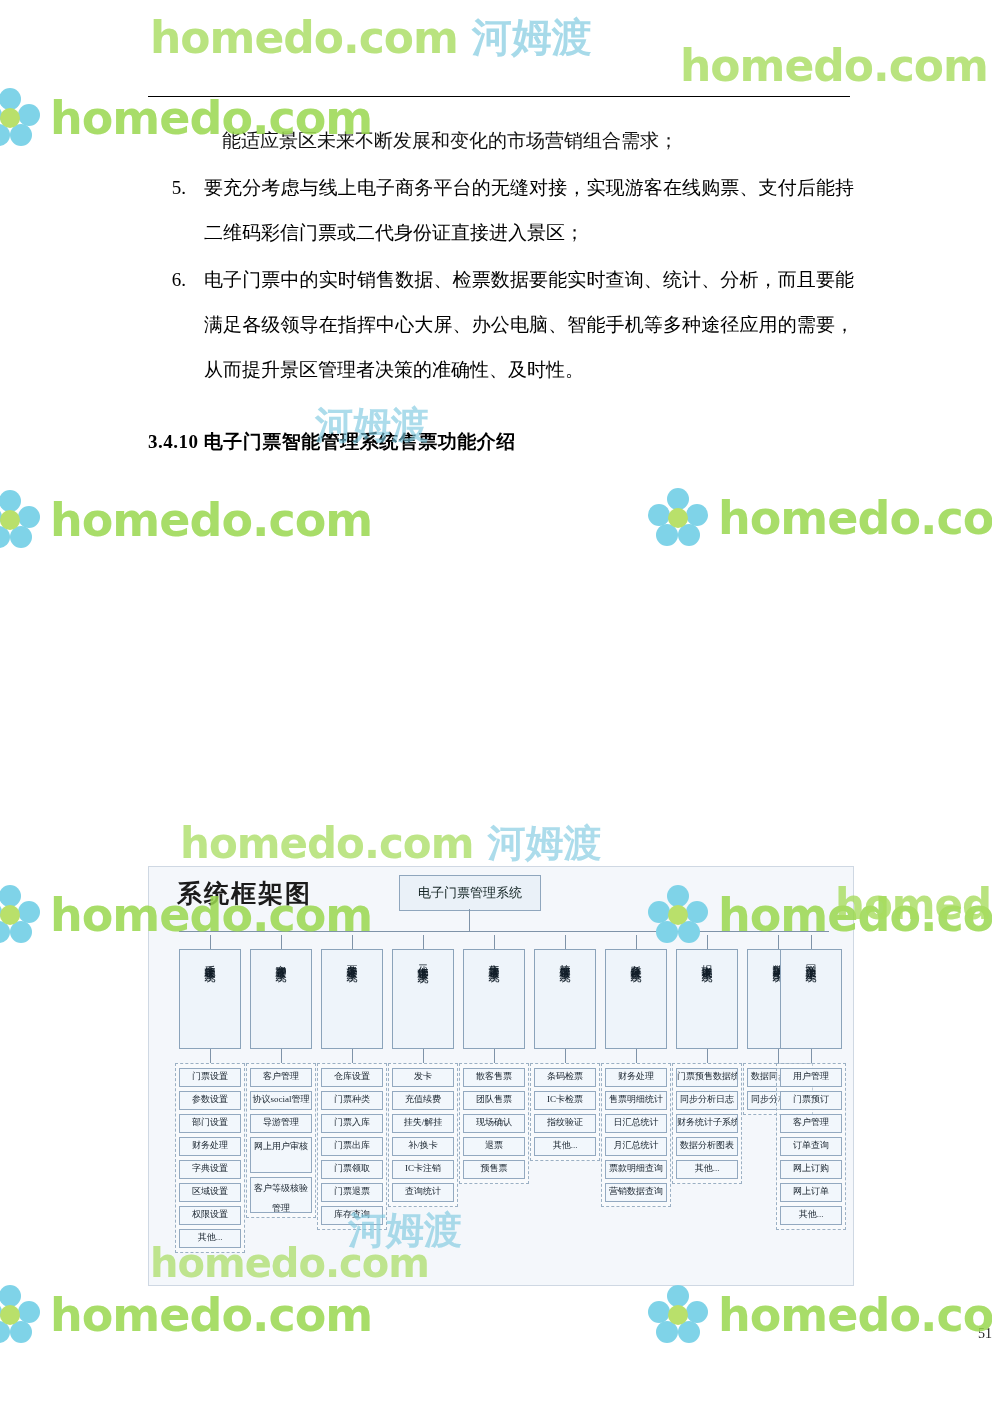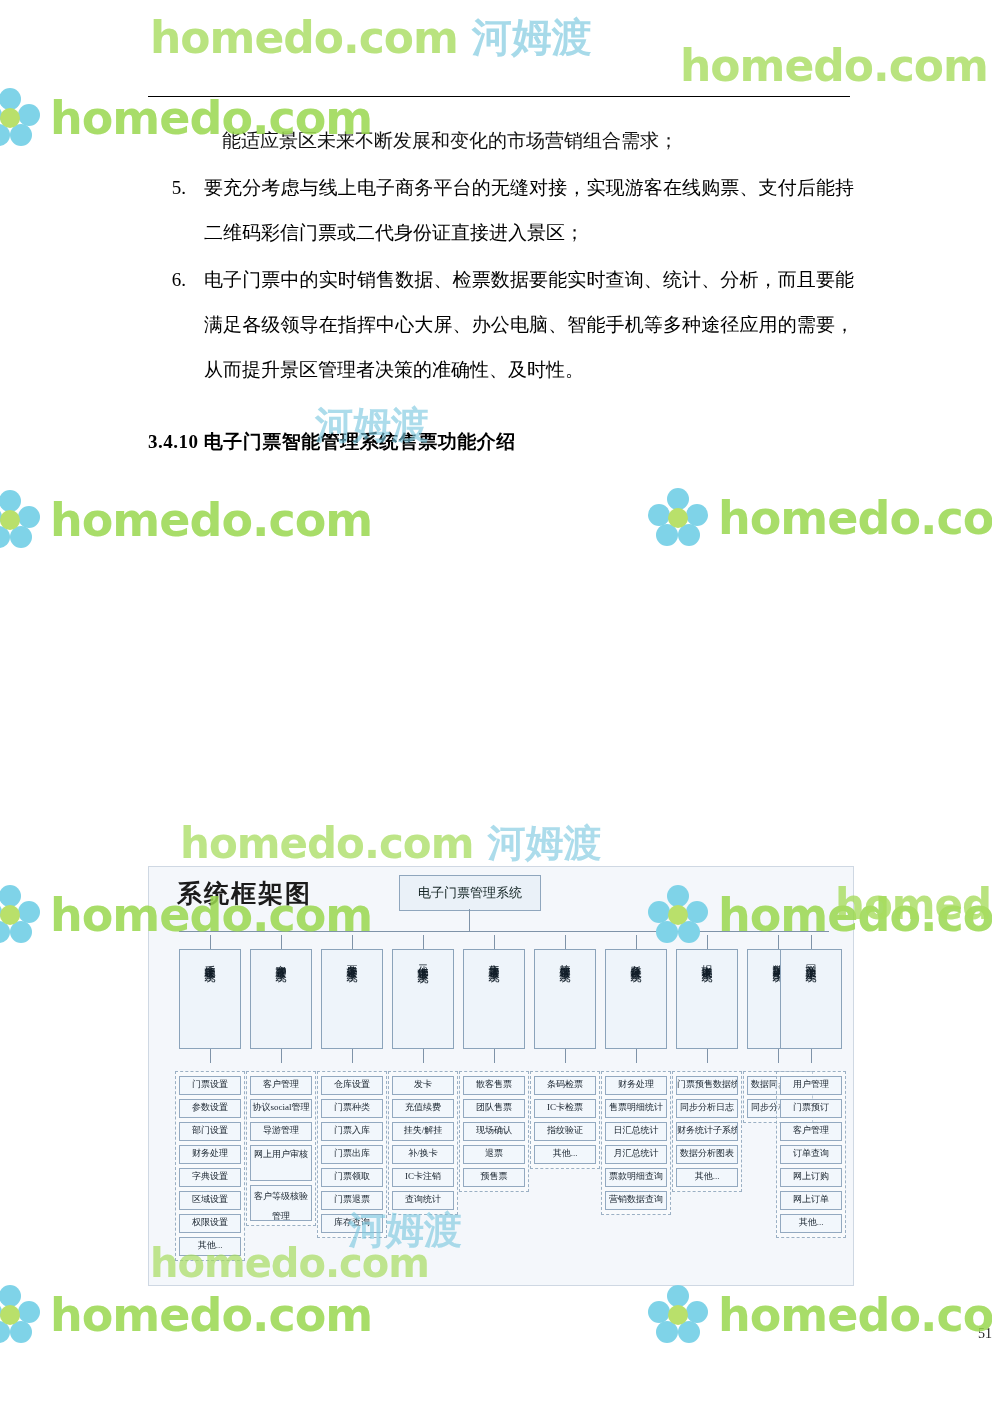--- a/index.html
+++ b/index.html
@@ -196,21 +196,20 @@
   }
   .col-group {
     position: absolute;
     top: 128px;
     left: -4px;
     width: 70px;
     border: 1px dashed #9bb0c4;
     padding: 4px 3px;
     box-sizing: border-box;
     background: rgba(255,255,255,0.35);
-    margin-top: 8px;
   }
   .leaf {
     height: 17px;
     margin-bottom: 4px;
     border: 1px solid #93a9c0;
     background: #f2f7fc;
     font-size: 9px;
     line-height: 15px;
     text-align: center;
     color: #15202b;

